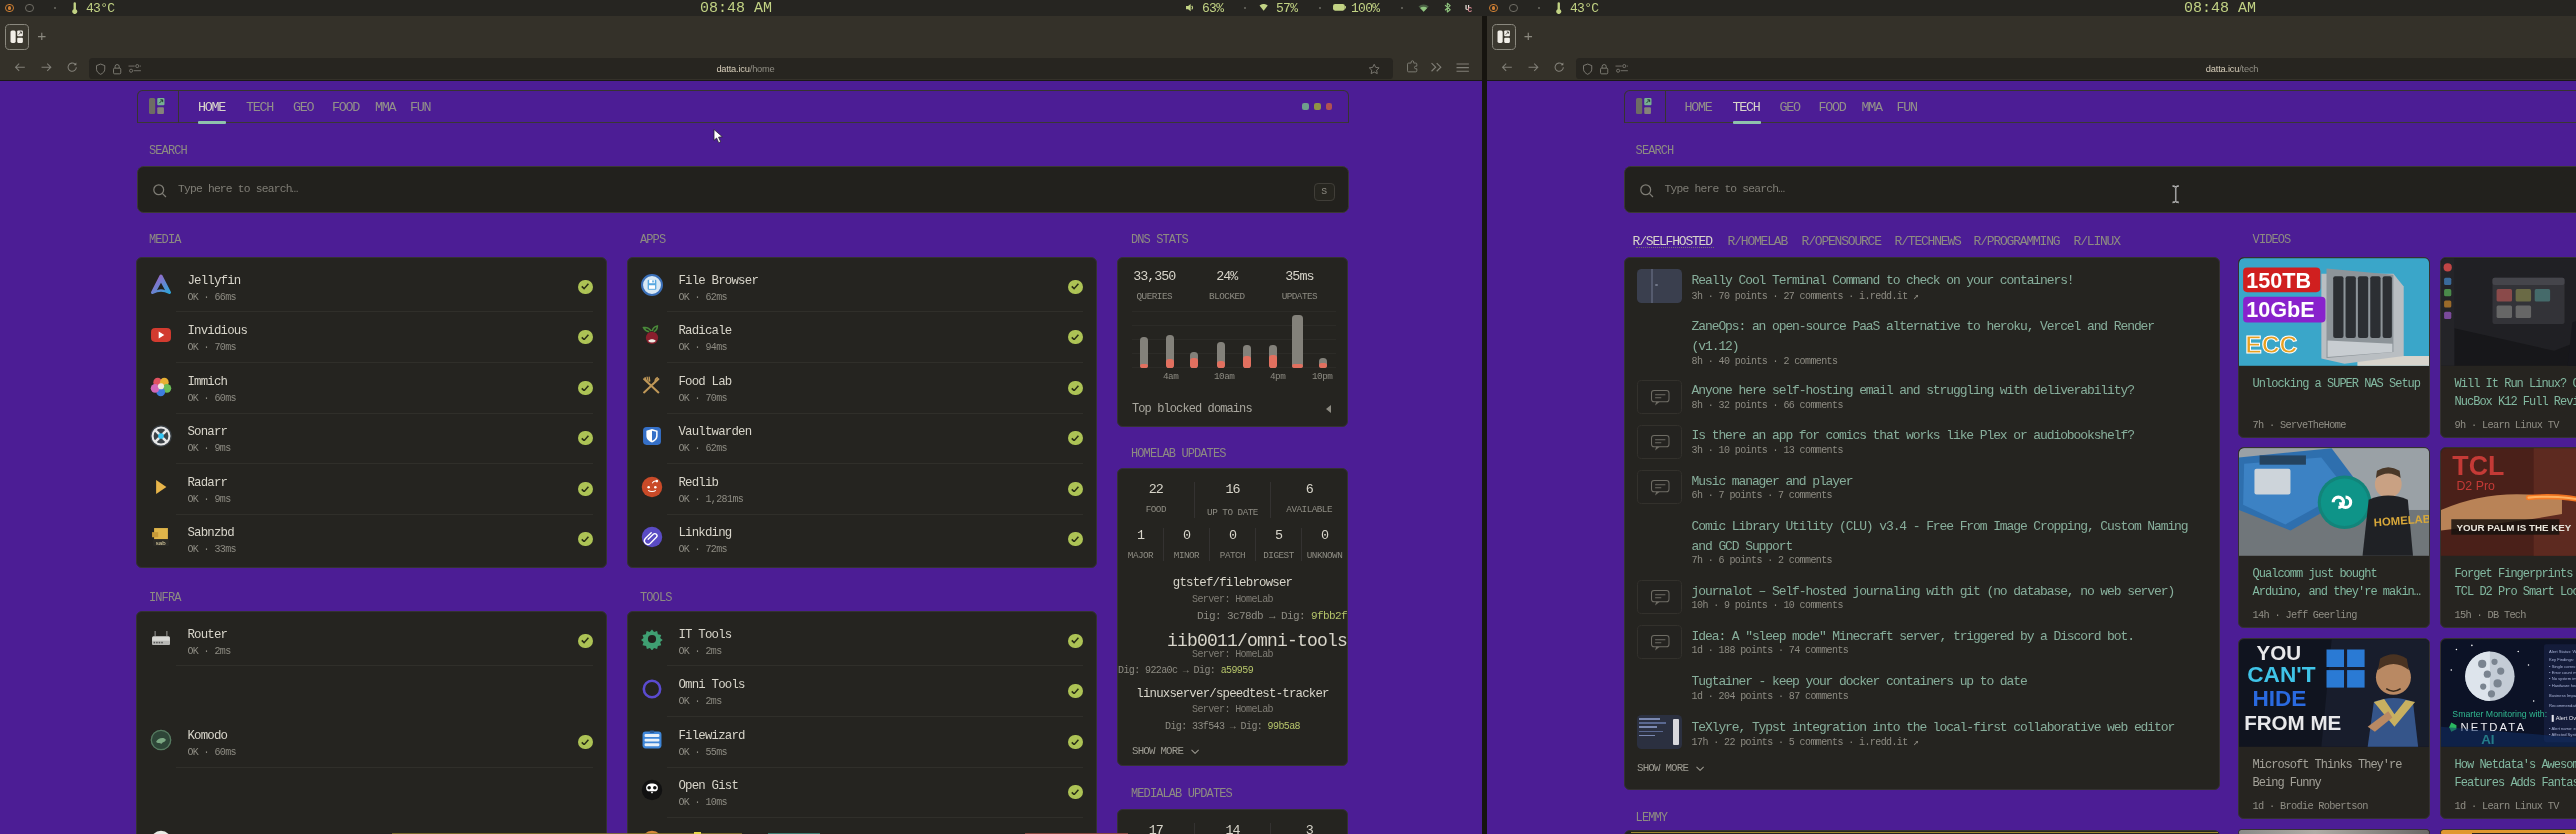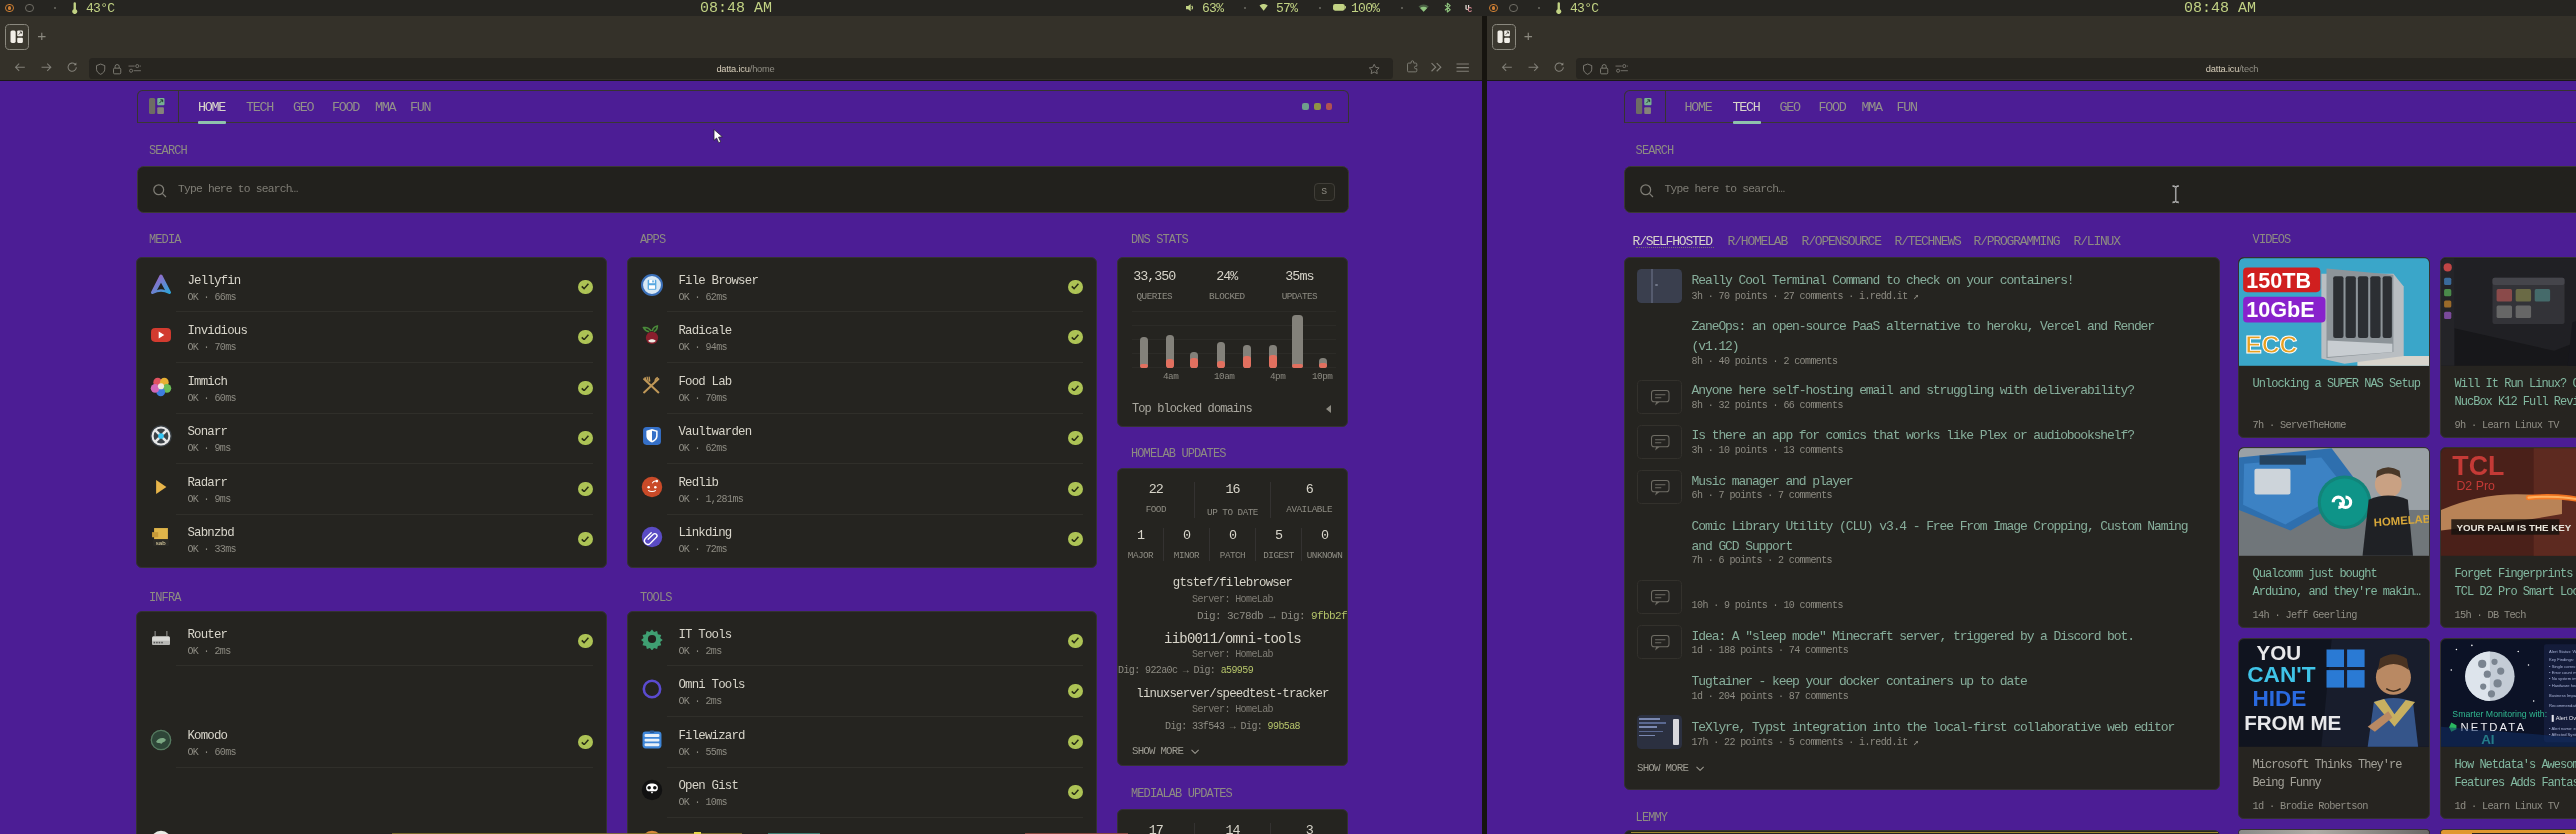--- a/index.html
+++ b/index.html
@@ -615,21 +615,21 @@
               <div class="mini" style="margin-top:6.7px">DIGEST</div>
             </div>
           <div style="flex:1;border-left:0.5px solid #343231">
               <div class="bignum">0</div>
               <div class="mini" style="margin-top:6.7px">UNKNOWN</div>
             </div>
         </div>
         <div style="position:absolute;left:0;top:107px;width:100%;text-align:center;font-size:12.4px;letter-spacing:-0.8px;color:#d8d5ca">gtstef/filebrowser</div>
         <div style="position:absolute;left:0;top:125px;width:100%;text-align:center;font-size:10px;letter-spacing:-0.6px;color:#807e76">Server: HomeLab</div>
         <div style="position:absolute;left:0;top:141px;width:100%;text-align:right;font-size:11px;letter-spacing:-0.6px;color:#8d8b82">Dig: 3c78db → Dig: <span style="color:#b5c46a">9fbb2f</span></div>
-        <div style="position:absolute;left:0;top:162px;width:100%;text-align:center;font-size:14px;letter-spacing:-0.8px;color:#d8d5ca">iib0011/omni-tools</div>
+        <div style="position:absolute;left:0;top:162px;width:100%;text-align:right;font-size:18px;letter-spacing:-0.8px;color:#d8d5ca">iib0011/omni-tools</div>
         <div style="position:absolute;left:0;top:180px;width:100%;text-align:center;font-size:10px;letter-spacing:-0.6px;color:#807e76">Server: HomeLab</div>
         <div style="position:absolute;left:0;top:196px;width:100%;text-align:left;font-size:10px;letter-spacing:-0.6px;color:#8d8b82">Dig: 922a0c → Dig: <span style="color:#b5c46a">a59959</span></div>
         <div style="position:absolute;left:0;top:218px;width:100%;text-align:center;font-size:12.4px;letter-spacing:-0.8px;color:#d8d5ca">linuxserver/speedtest-tracker</div>
         <div style="position:absolute;left:0;top:235px;width:100%;text-align:center;font-size:10px;letter-spacing:-0.6px;color:#807e76">Server: HomeLab</div>
         <div style="position:absolute;left:0;top:252px;width:100%;text-align:center;font-size:10px;letter-spacing:-0.6px;color:#8d8b82">Dig: 33f543 → Dig: <span style="color:#b5c46a">99b5a8</span></div>
         <div style="position:absolute;left:14px;top:276px;font-size:10.8px;letter-spacing:-0.8px;color:#9d9b92">SHOW MORE <svg width="8.2" height="5.2" viewBox="0 0 16 10" style="margin-left:2.1px">
               <path d="M1 1.5l7 7 7-7" stroke="#9d9b92" stroke-width="2" fill="none"></path>
             </svg></div>
       </div>
 
@@ -794,20 +794,21 @@
         <div class="post-m" style="left:67px;top:232px">6h · 7 points · 7 comments</div>
         <div class="post-t" style="left:67px;top:259px">Comic Library Utility (CLU) v3.4 - Free From Image Cropping, Custom Naming<br>and GCD Support</div>
         <div class="post-m" style="left:67px;top:297px">7h · 6 points · 2 comments</div>
         <div class="picon" style="top:322px">
             <svg width="18.5" height="16.5" viewBox="0 0 36 32">
               <rect x="1" y="1" width="34" height="22" rx="5" stroke="#6e6c64" stroke-width="2" fill="none"></rect>
               <path d="M10 23l-2 7 9-7" fill="#6e6c64"></path>
               <path d="M8 9h20M8 15h12" stroke="#6e6c64" stroke-width="2"></path>
             </svg>
           </div>
+        <div class="post-t" style="left:67px;top:324px">journalot – Self-hosted journaling with git (no database, no web server)</div>
         <div class="post-m" style="left:67px;top:342px">10h · 9 points · 10 comments</div>
         <div class="picon" style="top:367px">
             <svg width="18.5" height="16.5" viewBox="0 0 36 32">
               <rect x="1" y="1" width="34" height="22" rx="5" stroke="#6e6c64" stroke-width="2" fill="none"></rect>
               <path d="M10 23l-2 7 9-7" fill="#6e6c64"></path>
               <path d="M8 9h20M8 15h12" stroke="#6e6c64" stroke-width="2"></path>
             </svg>
           </div>
         <div class="post-t" style="left:67px;top:369px">Idea: A "sleep mode" Minecraft server, triggered by a Discord bot.</div>
         <div class="post-m" style="left:67px;top:387px">1d · 188 points · 74 comments</div>

